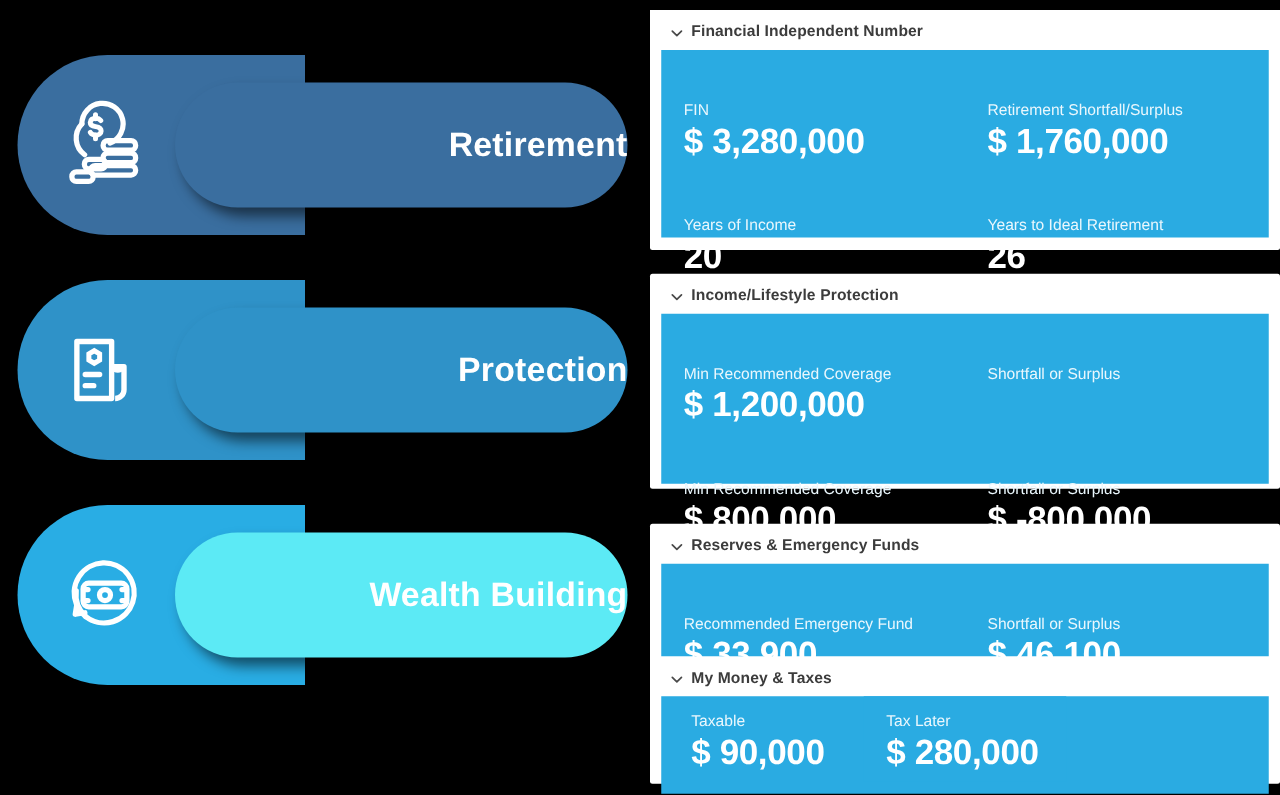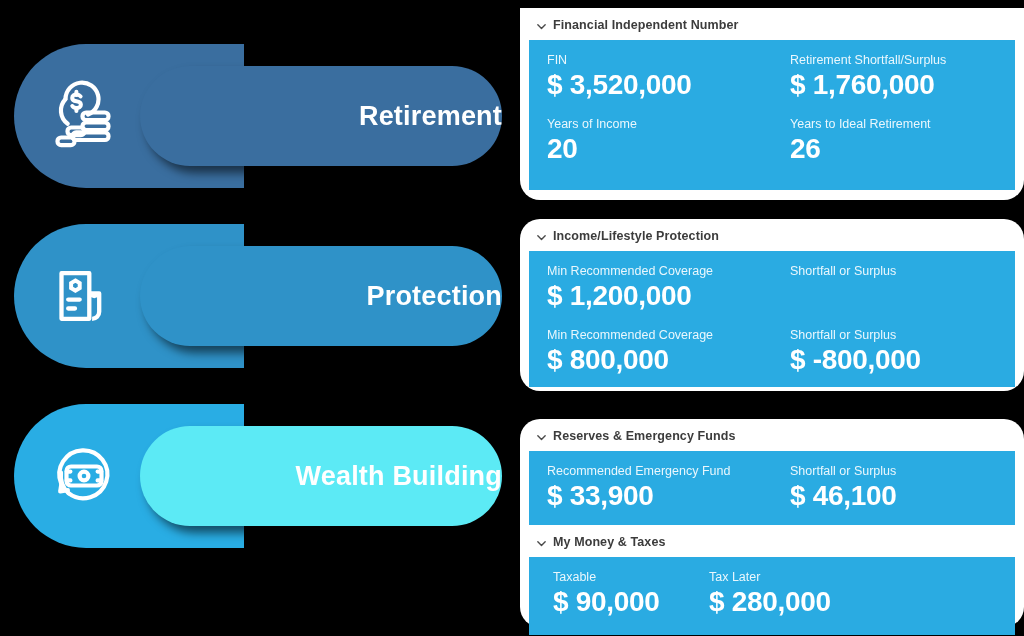--- a/index.html
+++ b/index.html
@@ -86,21 +86,21 @@
     left: 512px;
     top: 16px;
     width: 512px;
     height: 636px;
   }
   .panel {
     position: absolute;
     left: 8px;
     width: 504px;
     background: #ffffff;
-    border-radius: 20px;
+    border-radius: 2px;
     box-sizing: border-box;
   }
   #panel-fin        { top: -8px;  height: 192px; border-top-left-radius: 0; border-top-right-radius: 0; }
   #panel-protection { top: 203px; height: 172px; }
   #panel-reserves   { top: 403px; height: 208px; }
 
   .panel-header {
     display: flex;
     align-items: center;
     gap: 6px;
@@ -130,21 +130,21 @@
     box-sizing: border-box;
   }
   .stat-grid {
     display: flex;
     width: 100%;
   }
   .stat-cell {
     box-sizing: border-box;
     padding-left: 18px;
   }
-  .stat-cell.c2 { width: 50%; }
+  .stat-cell.c2 { width: 50%; margin-top: 28px; }
   .stat-cell.c3 { width: 33.3333%; padding-left: 24px; }
   .stat-label {
     font-size: 12.5px;
     color: #eaf7fd;
     line-height: 16px;
     white-space: nowrap;
   }
   .stat-value {
     font-size: 28px;
     font-weight: bold;
@@ -247,21 +247,21 @@
         <svg width="11" height="11" viewBox="0 0 12 12" fill="none" xmlns="http://www.w3.org/2000/svg">
           <path d="M2 4.2L6 8.2l4-4" stroke="#4a4a4a" stroke-width="1.5" stroke-linecap="round" stroke-linejoin="round"></path>
         </svg>
       </span>
       <span class="panel-title">Financial Independent Number</span>
     </header>
     <div class="stat-card" style="height:150px">
       <div class="stat-grid">
         <div class="stat-cell c2">
           <div class="stat-label">FIN</div>
-          <div class="stat-value">$ 3,520,000</div>
+          <div class="stat-value">$ 3,280,000</div>
         </div>
         <div class="stat-cell c2">
           <div class="stat-label">Retirement Shortfall/Surplus</div>
           <div class="stat-value">$ 1,760,000</div>
         </div>
       </div>
       <div class="stat-row-gap"></div>
       <div class="stat-grid">
         <div class="stat-cell c2">
           <div class="stat-label">Years of Income</div>

